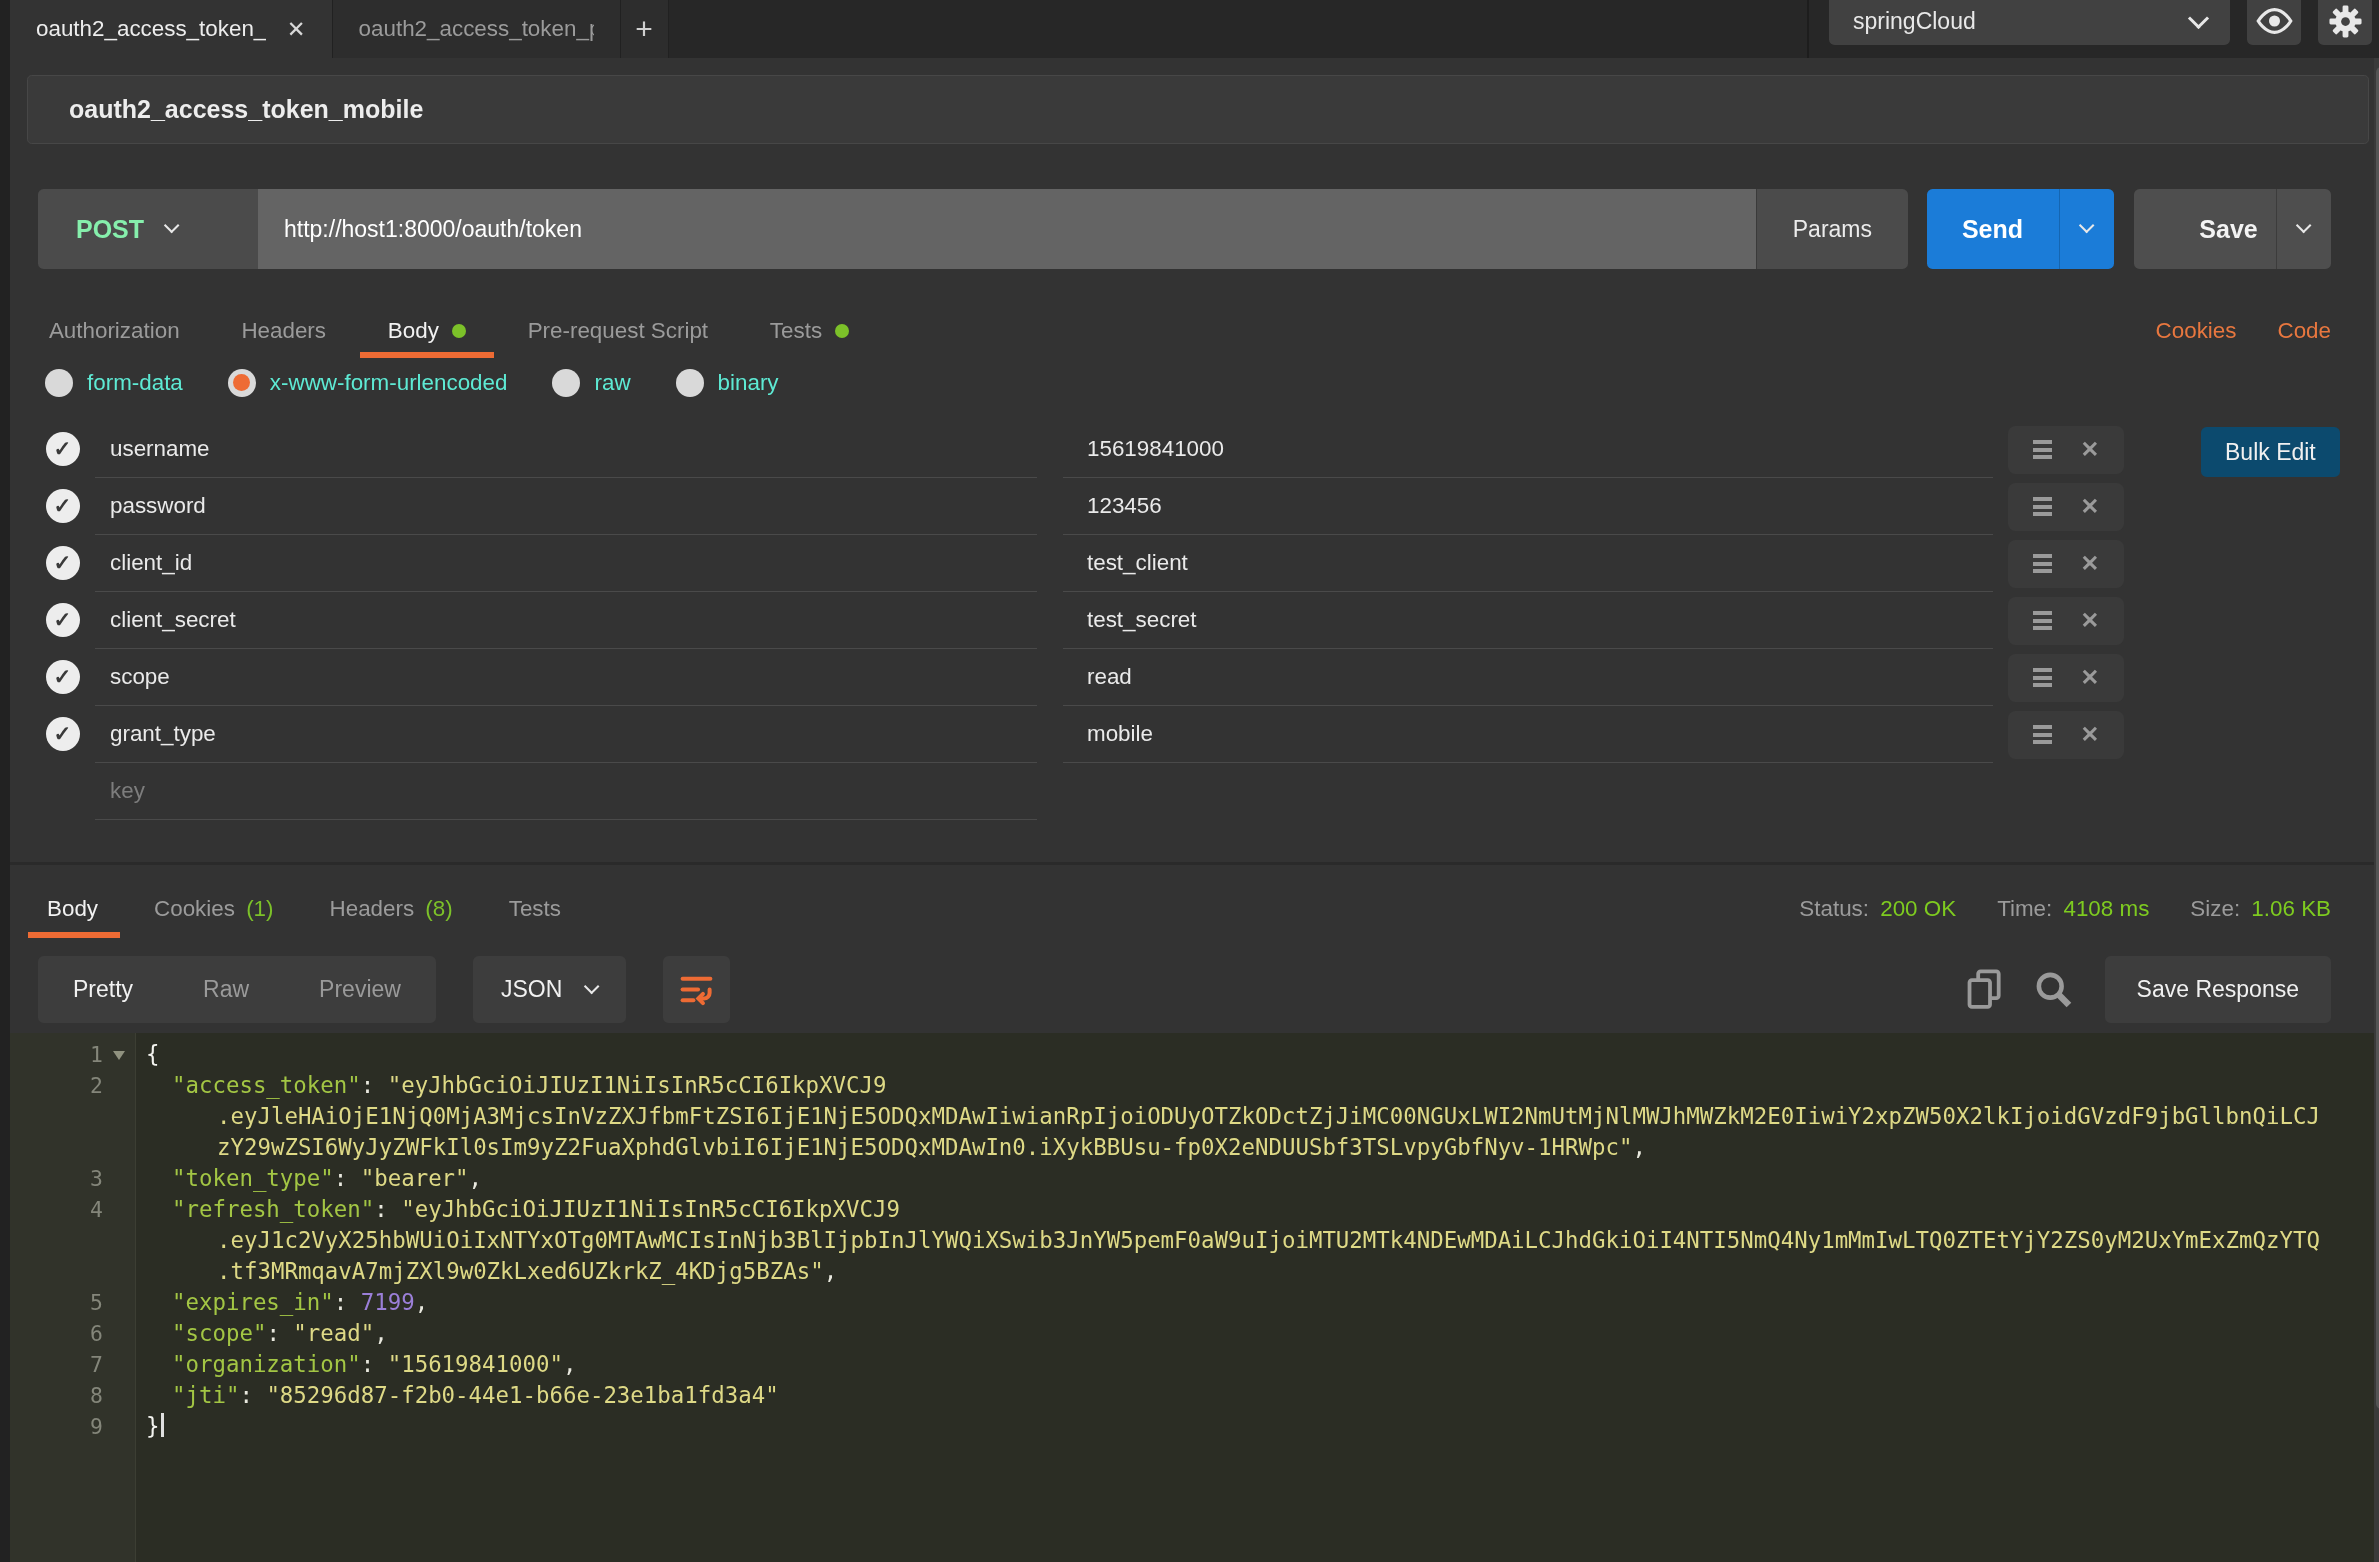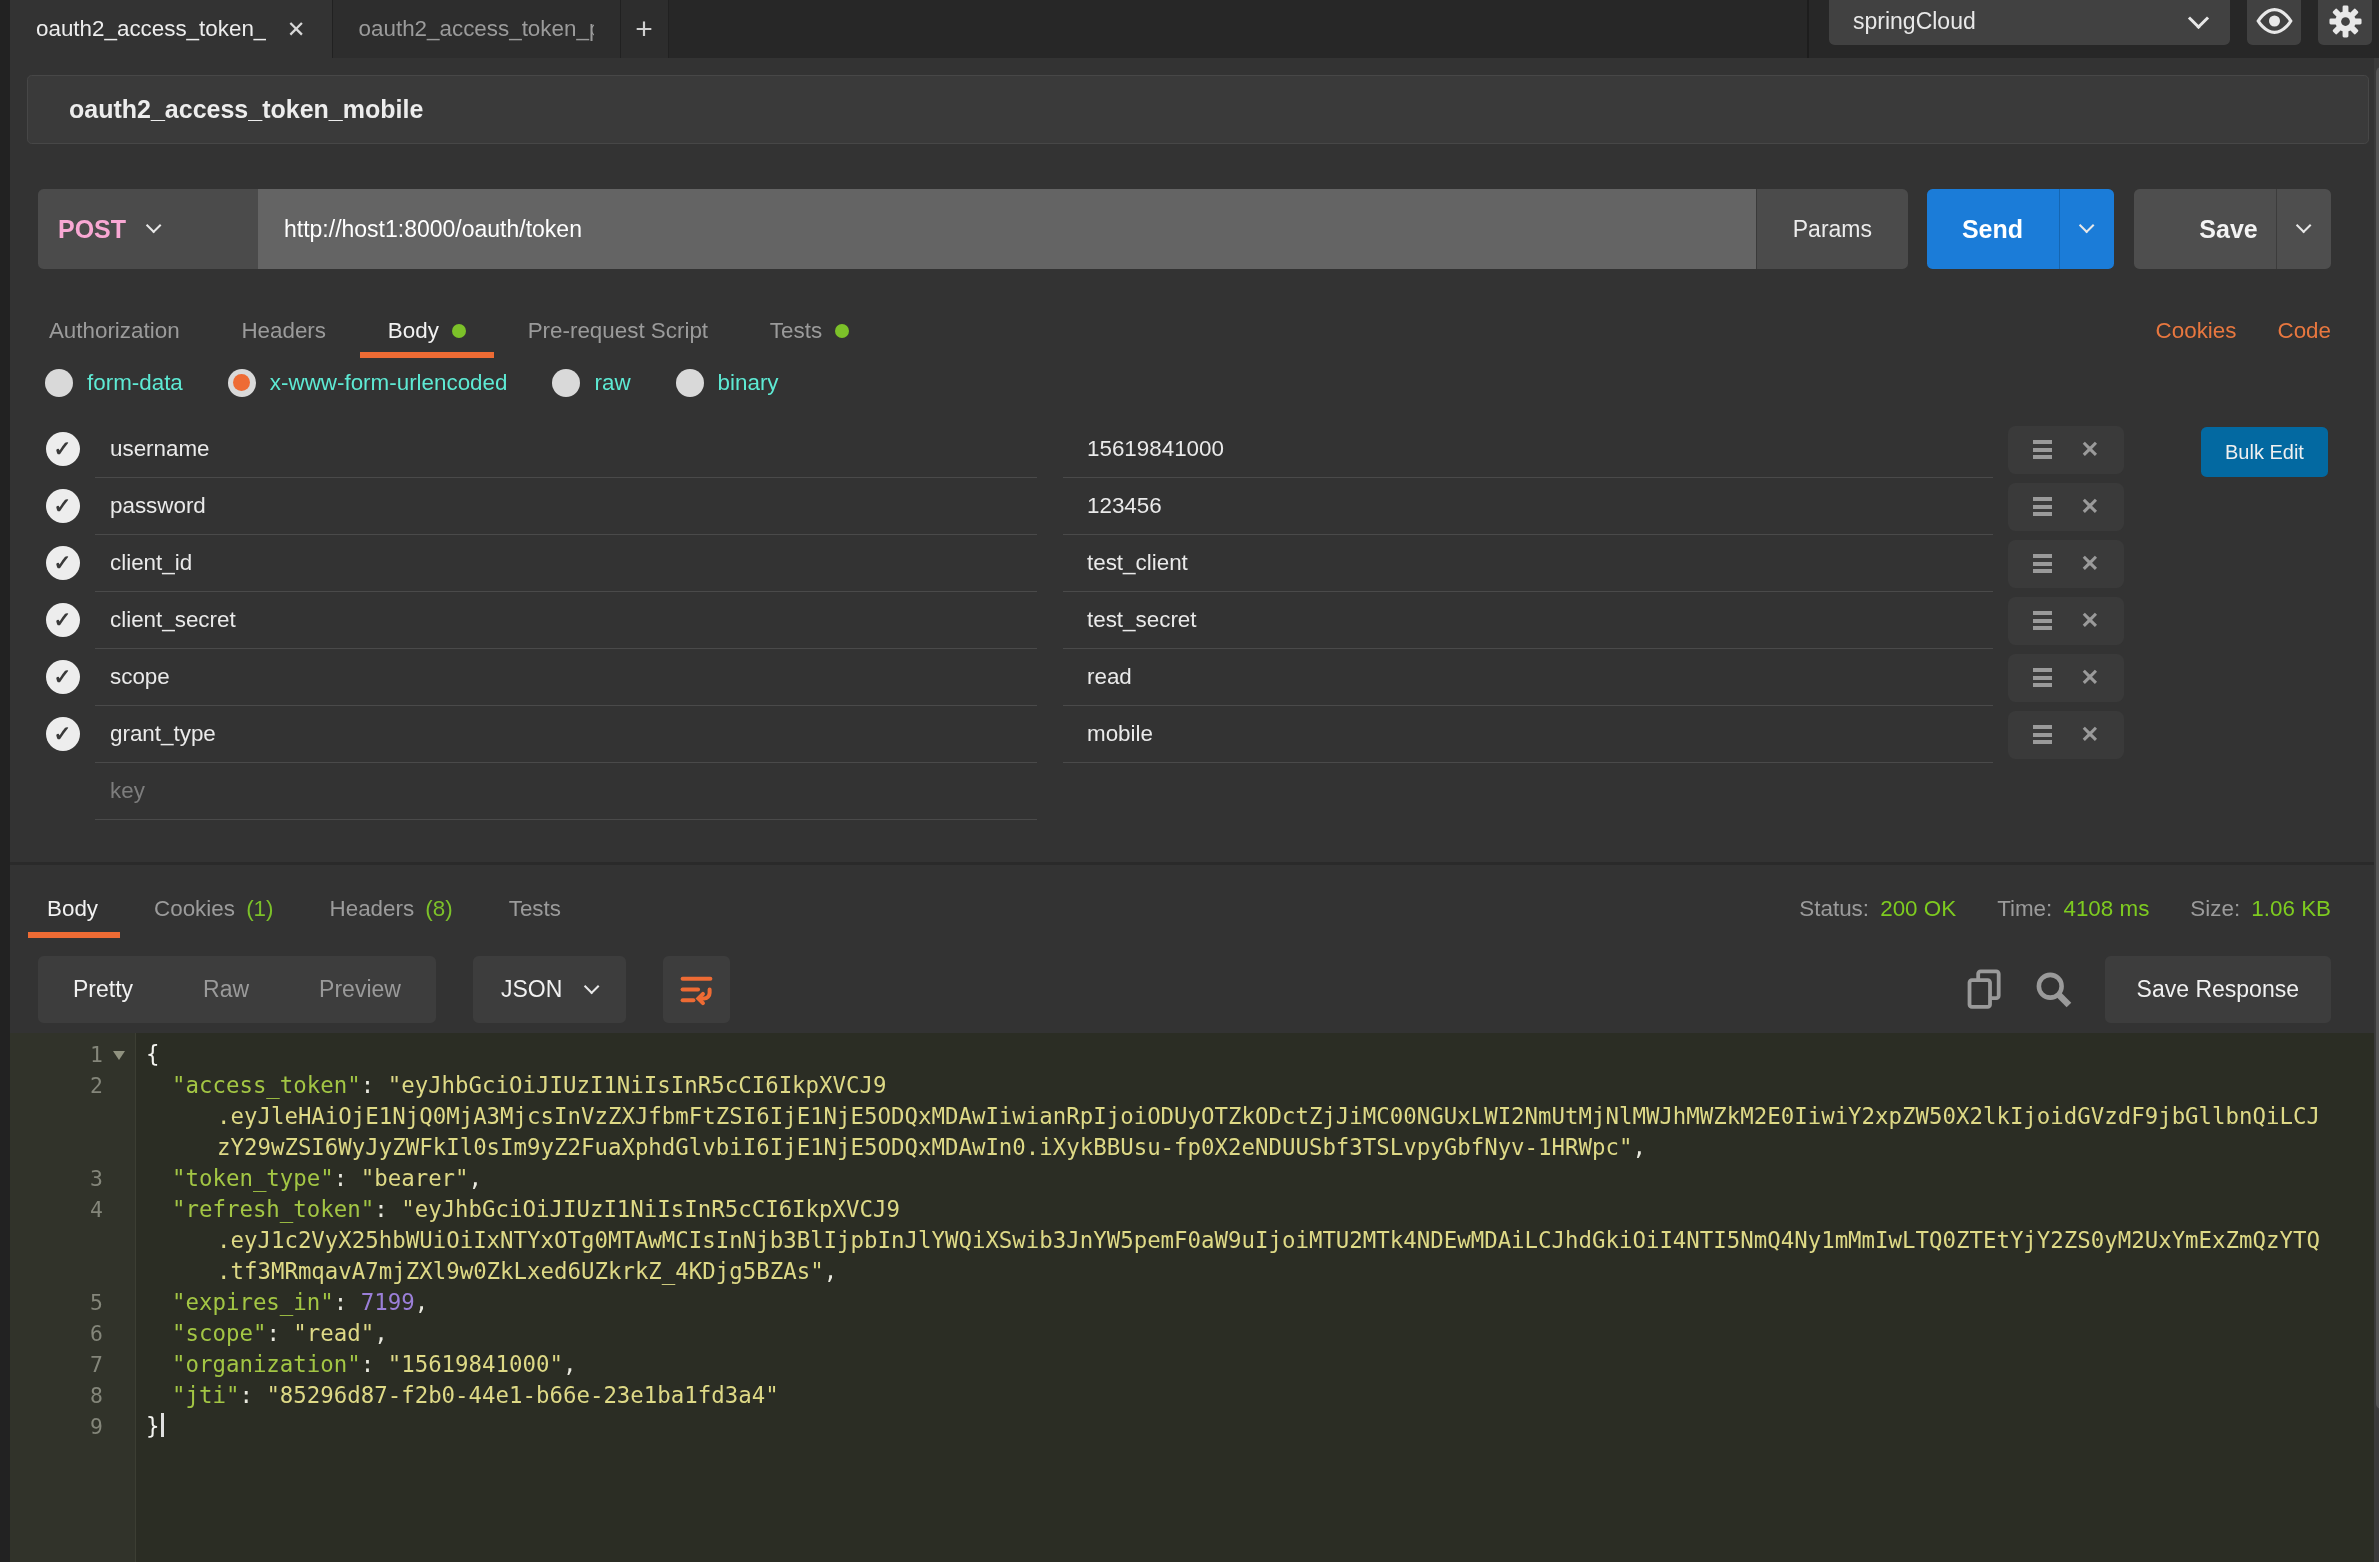--- a/index.html
+++ b/index.html
@@ -26,21 +26,21 @@
   .chev.small{width:9.3px;height:9.3px;border-width:2.8px;}
 
   
   .req-name{position:absolute;left:17px;top:75px;width:2342px;height:69px;background:#3a3a3a;
             border:1.9px solid #474747;border-radius:4.7px;box-sizing:border-box;display:flex;
             align-items:center;padding-left:41px;font-size:25px;font-weight:600;color:#ededed;}
 
   
   .url-row{position:absolute;left:28px;right:58px;top:189px;height:80px;display:flex;align-items:stretch;}
   .method{width:220px;background:#4b4b4b;border-radius:5.6px 0 0 5.6px;display:flex;align-items:center;
-          gap:22.4px;padding-left:20px;font-size:25px;font-weight:bold;color:#f9a8d4;box-sizing:border-box;}
+          gap:22.4px;padding-left:38px;font-size:25px;font-weight:bold;color:#86efac;box-sizing:border-box;}
   .url-input{flex:1;background:#646464;display:flex;align-items:center;padding-left:26px;
              font-size:23px;color:#ffffff;}
   .params-btn{width:151px;background:#4b4b4b;border-left:1.9px solid #3a3a3a;border-radius:0 5.6px 5.6px 0;
               display:flex;align-items:center;justify-content:center;font-size:23px;color:#ececec;}
   .sp20{width:18.6px;} .sp22{width:20.5px;}
   .send-main{width:132px;background:#1b7cd8;border-radius:5.6px 0 0 5.6px;display:flex;align-items:center;
              justify-content:center;font-size:25px;font-weight:bold;color:#fff;}
   .send-chev{width:54px;background:#1b7cd8;border-left:1.9px solid #1566b2;border-radius:0 5.6px 5.6px 0;
              display:flex;align-items:center;justify-content:center;}
   .save-main{width:95px;background:#4e4e4e;border-radius:5.6px 0 0 5.6px;display:flex;align-items:center;
@@ -72,22 +72,22 @@
   .kv-key{position:absolute;left:57px;width:942px;top:0;bottom:0;display:flex;align-items:center;
           padding-left:15px;border-bottom:1.9px solid #4a4a4a;font-size:22.4px;color:#eaeaea;box-sizing:border-box;}
   .kv-val{position:absolute;left:1025px;width:930px;top:0;bottom:0;display:flex;align-items:center;
           padding-left:24px;border-bottom:1.9px solid #4a4a4a;font-size:22.4px;color:#eaeaea;box-sizing:border-box;}
   .kv-row.ph .kv-key,.kv-row.ph .kv-val{color:#7d7d7d;}
   .kv-actions{position:absolute;left:1970px;top:4.7px;width:116px;height:48px;background:#3a3a3a;border-radius:7.5px;
               display:flex;align-items:center;justify-content:center;gap:28px;}
   .drag-ic{display:flex;flex-direction:column;gap:3.7px;}
   .drag-ic i{display:block;width:19.6px;height:3.7px;background:#9a9a9a;}
   .del-ic{color:#9a9a9a;font-size:22.4px;font-weight:bold;}
-  .bulk-edit{position:absolute;left:2191px;top:427px;height:50px;padding:0 24px;background:#0369a1;
-             border-radius:5.6px;display:flex;align-items:center;font-size:20px;color:#f0f0f0;}
+  .bulk-edit{position:absolute;left:2191px;top:427px;height:50px;padding:0 24px;background:#0c4a6e;
+             border-radius:5.6px;display:flex;align-items:center;font-size:23px;color:#f0f0f0;}
 
   .section-divider{position:absolute;left:0;top:862px;width:100%;height:2.8px;background:#2a2a2a;}
 
   
   .resp-tabs{position:absolute;left:37px;top:880px;height:58px;display:flex;gap:56px;font-size:22.4px;}
   .resptab{display:flex;align-items:center;gap:11.2px;color:#9b9b9b;position:relative;}
   .resptab.active{color:#f2f2f2;}
   .resptab.active::after{content:"";position:absolute;left:-18.6px;right:-22.4px;bottom:0;height:6.5px;background:#ee6b34;}
   .count{color:#7cc129;}
   .statusbar{position:absolute;right:58px;top:880px;height:58px;display:flex;gap:41px;align-items:center;font-size:22.4px;}

